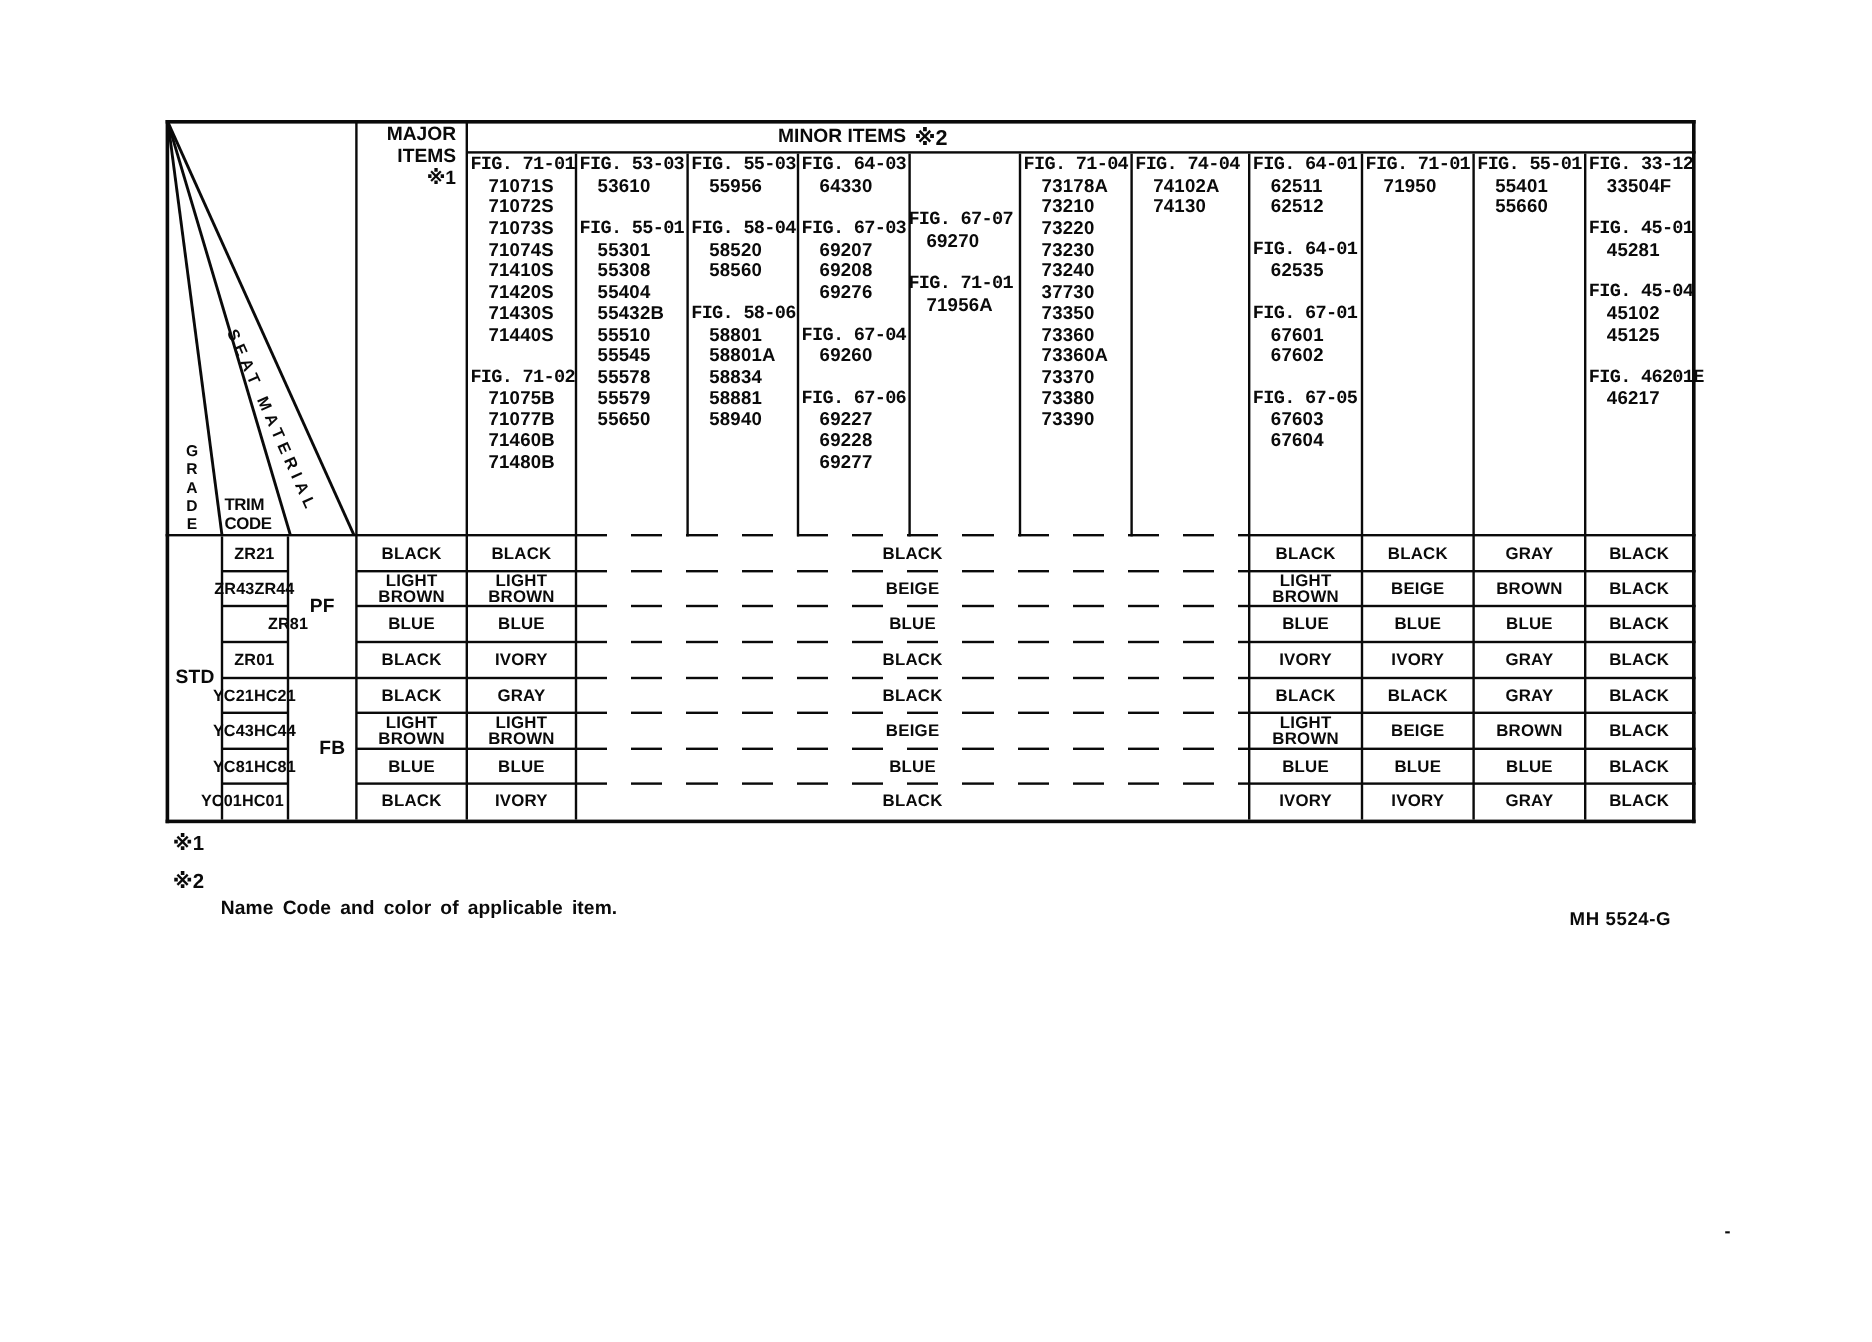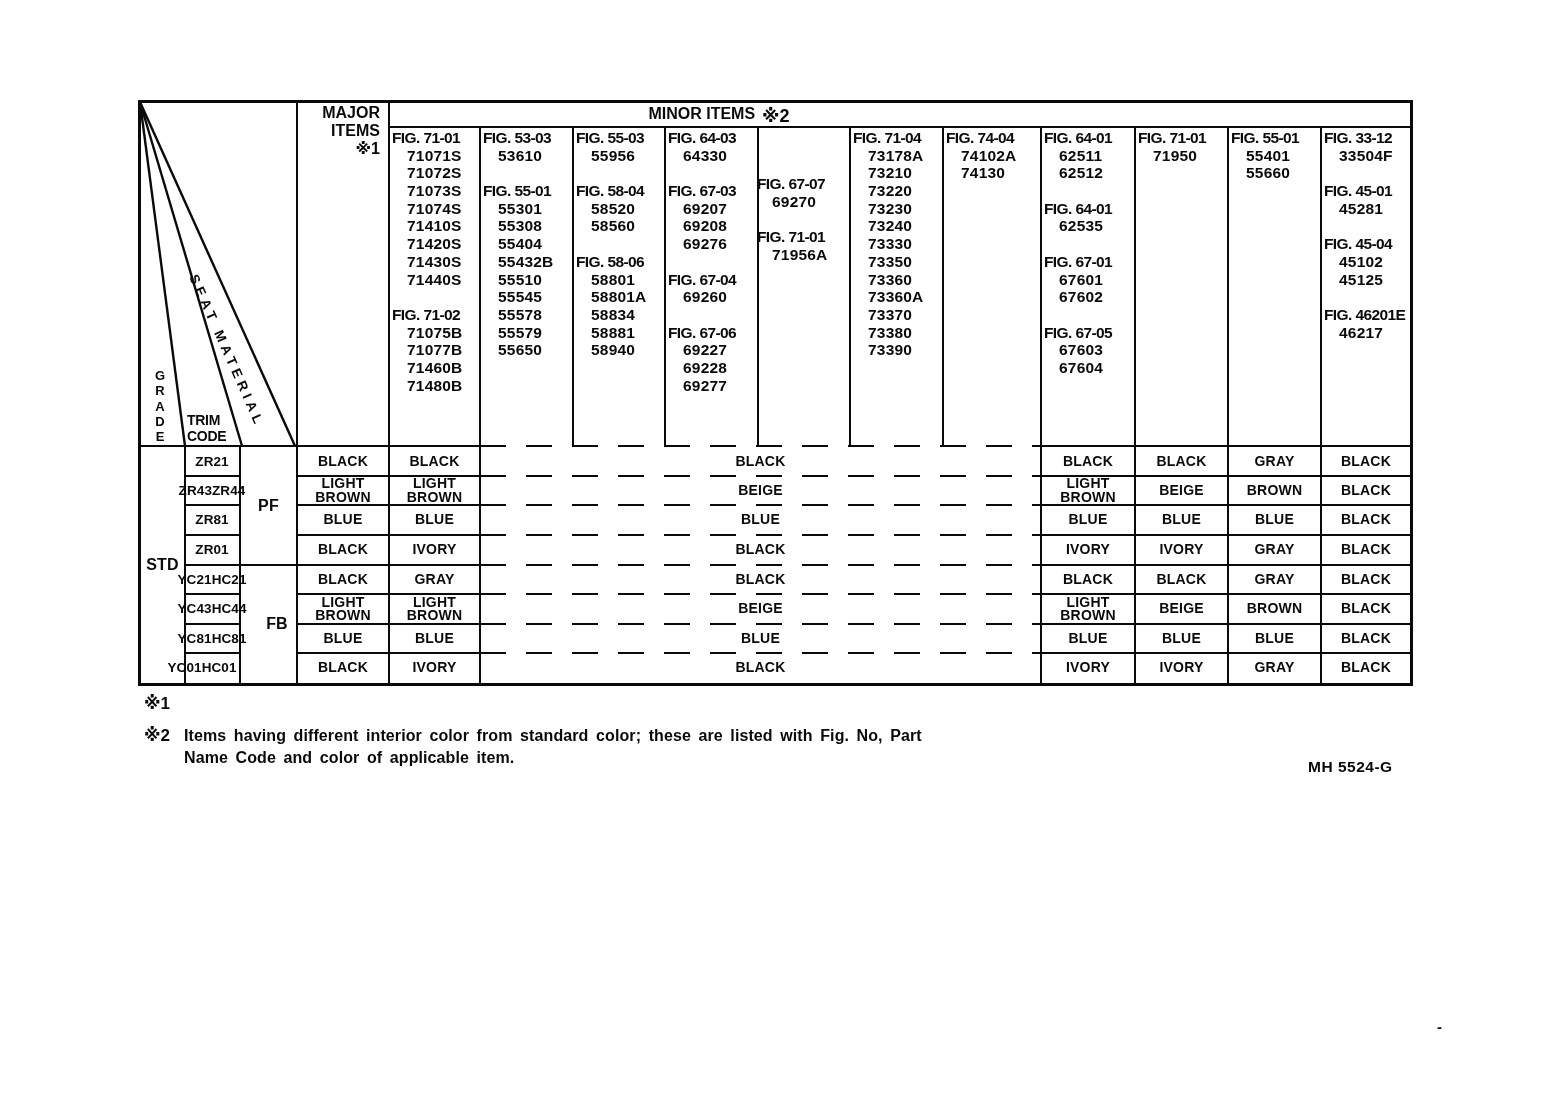--- a/index.html
+++ b/index.html
@@ -3,21 +3,21 @@
 <meta charset="utf-8">
 <style>
   html,body{margin:0;padding:0;background:#fff;}
   #page{position:relative;width:1560px;height:1118px;background:#ffffff;overflow:hidden;
         font-family:"Liberation Sans","DejaVu Sans",sans-serif;font-weight:700;color:#0a0a0a;}
   .abs{position:absolute;}
   .hl{position:absolute;background:#0a0a0a;}
   .dashl{position:absolute;background:repeating-linear-gradient(90deg,#0a0a0a 0 26px,transparent 26px 46px);}
   .colbox{position:absolute;}
   .pline{height:17.7px;line-height:17.7px;white-space:nowrap;font-size:15.5px;}
-  .figl{letter-spacing:-0.6px;}
+  .figl{letter-spacing:-0.6px;font-family:Liberation Mono, monospace;}
   .partl{padding-left:15px;letter-spacing:0.2px;}
   .cell{position:absolute;display:flex;align-items:center;justify-content:center;
         text-align:center;font-size:14px;line-height:13.5px;letter-spacing:0.2px;}
   .trimcell{font-size:13.5px;line-height:13.8px;letter-spacing:0.1px;text-align:center;}
   .bigcell{font-size:16px;}
   .hdr{font-size:16px;line-height:18px;}
   .fn{font-size:16px;letter-spacing:0.1px;word-spacing:3px;white-space:nowrap;}
   .marker{font-size:17px;}
   #grade-letters{font-size:13px;line-height:15.3px;text-align:center;}
   #trim-code-label{font-size:14px;line-height:16px;letter-spacing:-0.3px;}
@@ -179,21 +179,21 @@
         <div class="pline figl">FIG. 71-01</div>
         <div class="pline partl">71956A</div>
       </div>
       <div class="colbox" style="left: 853px; top: 129px; width: 86px;">
         <div class="pline figl">FIG. 71-04</div>
         <div class="pline partl">73178A</div>
         <div class="pline partl">73210</div>
         <div class="pline partl">73220</div>
         <div class="pline partl">73230</div>
         <div class="pline partl">73240</div>
-        <div class="pline partl">73330</div>
+        <div class="pline partl">37730</div>
         <div class="pline partl">73350</div>
         <div class="pline partl">73360</div>
         <div class="pline partl">73360A</div>
         <div class="pline partl">73370</div>
         <div class="pline partl">73380</div>
         <div class="pline partl">73390</div>
       </div>
       <div class="colbox" style="left: 946px; top: 129px; width: 91px;">
         <div class="pline figl">FIG. 74-04</div>
         <div class="pline partl">74102A</div>
@@ -256,21 +256,21 @@
         <br>
         <span>ZR44</span>
       </div>
       <div class="cell" style="left: 298px; top: 476px; width: 90px; height: 29px;">LIGHT<br>BROWN</div>
       <div class="cell" style="left: 390px; top: 476px; width: 89px; height: 29px;">LIGHT<br>BROWN</div>
       <div class="cell" style="left: 481px; top: 476px; width: 559px; height: 29px;">BEIGE</div>
       <div class="cell" style="left: 1042px; top: 476px; width: 92px; height: 29px;">LIGHT<br>BROWN</div>
       <div class="cell" style="left: 1136px; top: 476px; width: 91px; height: 29px;">BEIGE</div>
       <div class="cell" style="left: 1229px; top: 476px; width: 91px; height: 29px;">BROWN</div>
       <div class="cell" style="left: 1322px; top: 476px; width: 88px; height: 29px;">BLACK</div>
-      <div class="cell trimcell" style="left: 186px; top: 505px; width: 52px; height: 30px;">
+      <div class="cell trimcell" style="left: 186px; top: 505px; width: 52px; height: 30px; padding-left: 28px;">
         <span>ZR81</span>
       </div>
       <div class="cell" style="left: 298px; top: 505px; width: 90px; height: 30px;">BLUE</div>
       <div class="cell" style="left: 390px; top: 505px; width: 89px; height: 30px;">BLUE</div>
       <div class="cell" style="left: 481px; top: 505px; width: 559px; height: 30px;">BLUE</div>
       <div class="cell" style="left: 1042px; top: 505px; width: 92px; height: 30px;">BLUE</div>
       <div class="cell" style="left: 1136px; top: 505px; width: 91px; height: 30px;">BLUE</div>
       <div class="cell" style="left: 1229px; top: 505px; width: 91px; height: 30px;">BLUE</div>
       <div class="cell" style="left: 1322px; top: 505px; width: 88px; height: 30px;">BLACK</div>
       <div class="cell trimcell" style="left: 186px; top: 535px; width: 52px; height: 30px;">
@@ -328,19 +328,18 @@
       <div class="cell" style="left: 390px; top: 653px; width: 89px; height: 30px;">IVORY</div>
       <div class="cell" style="left: 481px; top: 653px; width: 559px; height: 30px;">BLACK</div>
       <div class="cell" style="left: 1042px; top: 653px; width: 92px; height: 30px;">IVORY</div>
       <div class="cell" style="left: 1136px; top: 653px; width: 91px; height: 30px;">IVORY</div>
       <div class="cell" style="left: 1229px; top: 653px; width: 91px; height: 30px;">GRAY</div>
       <div class="cell" style="left: 1322px; top: 653px; width: 88px; height: 30px;">BLACK</div>
     </div>
 
   <div class="abs marker" style="left:144px;top:693px;">※1</div>
   <div class="abs marker" style="left:144px;top:725px;">※2</div>
-  <div class="abs fn" style="left:184px;top:727px;">Items having different interior color from standard color; these are listed with Fig. No, Part</div>
   <div class="abs fn" style="left:184px;top:749px;">Name Code and color of applicable item.</div>
 
   <div class="abs" id="doc-number" style="left:1308px;top:758px;">MH 5524-G</div>
 
   <div class="abs" style="left:1437px;top:1018px;font-size:15px;">-</div>
 </div>
 
 </body></html>

